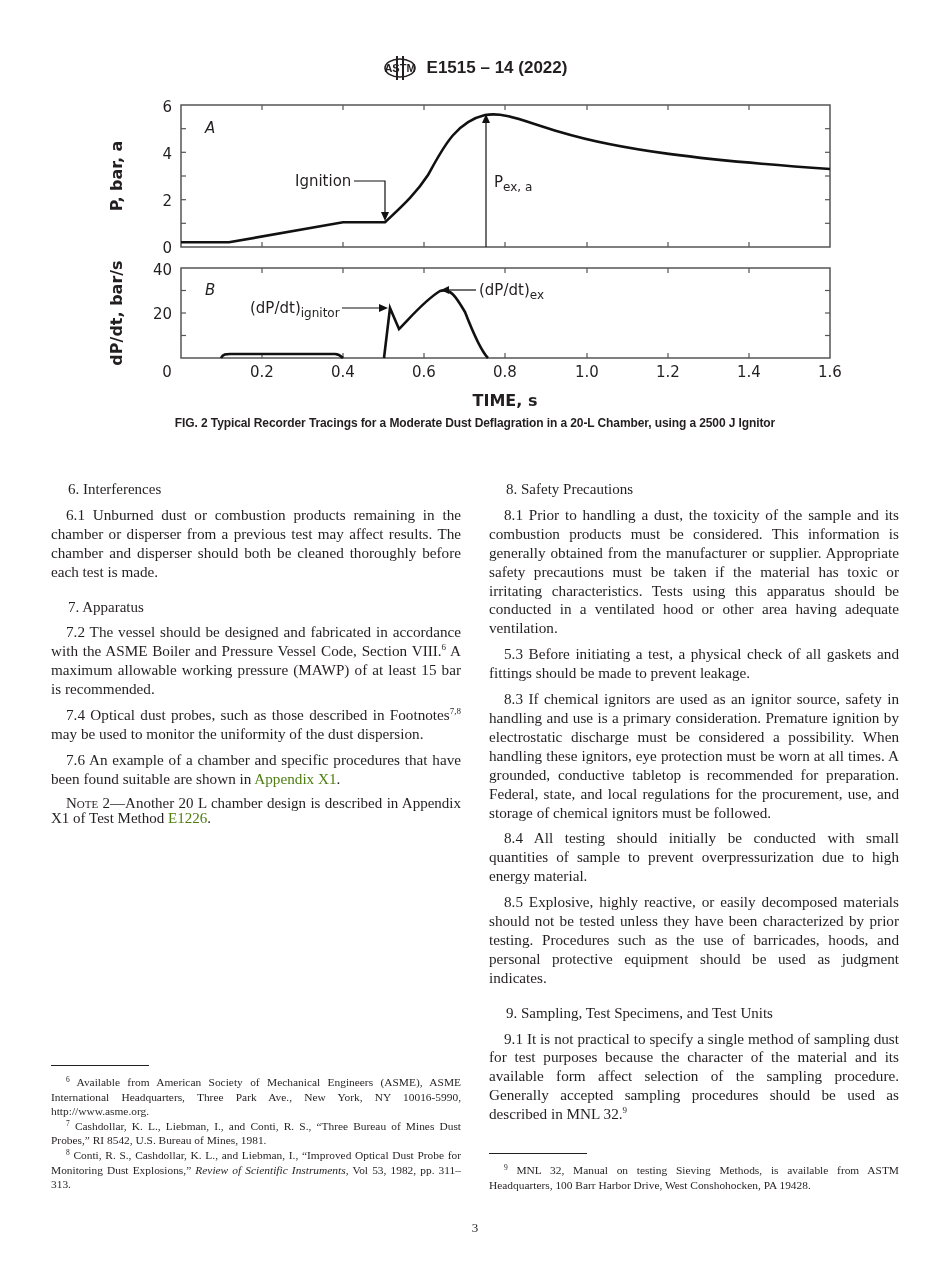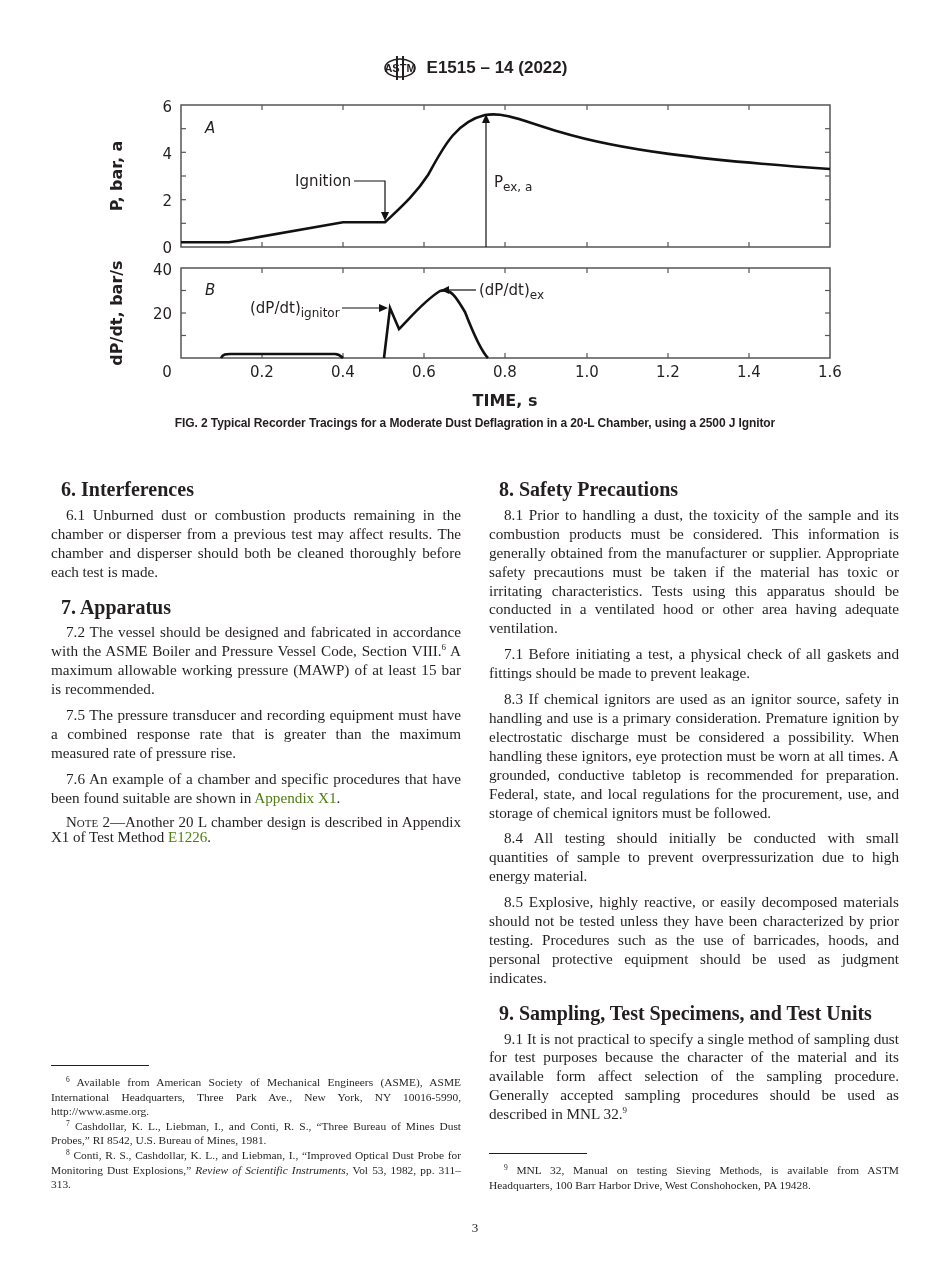--- a/index.html
+++ b/index.html
@@ -6,21 +6,21 @@
   body { width: 950px; height: 1272px; position: relative; overflow: hidden; color: #231f20; }
   .header { position: absolute; top: 55px; left: 0; width: 950px; text-align: center; }
   .header .logo { display: inline-block; vertical-align: middle; width: 34px; height: 26px; margin-right: 6px; }
   .header .title { display: inline-block; vertical-align: middle; font-family: "Liberation Sans", sans-serif; font-weight: bold; font-size: 17px; }
   .figure { position: absolute; left: 0; top: 90px; width: 950px; height: 330px; }
   .figure svg { position: absolute; left: 0; top: 0; }
   .caption { position: absolute; top: 416px; left: 0; width: 950px; text-align: center; font-family: "Liberation Sans", sans-serif; font-weight: bold; font-size: 12px; letter-spacing: -0.1px; }
   .col { position: absolute; width: 410px; font-family: "Liberation Serif", serif; font-size: 15.2px; line-height: 18.9px; text-align: justify; }
   .col.left { left: 51px; top: 480px; }
   .col.right { left: 489px; top: 480px; }
-  .col h2 { font-size: 20px; font-weight: bold; margin: 0 0 7px 10px; line-height: 18.9px; }
+  .col h2 { font-size: 15px; font-weight: normal; margin: 0 0 7px 17px; line-height: 18.9px; }
   .col p { margin: 0 0 7px 0; text-indent: 15px; }
   .col h2.sp { margin-top: 16px; }
   .note { font-size: 15px; line-height: 15.5px; margin: 10px 0 0 0; text-indent: 0; }
   .note .sc { font-variant: small-caps; }
   a.link { color: #4d7c0f; text-decoration: none; }
   sup { font-size: 9px; line-height: 0; vertical-align: 6px; }
   .fnrule { position: absolute; height: 1px; background: #231f20; width: 98px; }
   .footnotes { position: absolute; font-family: "Liberation Serif", serif; font-size: 11.4px; line-height: 14.6px; text-align: justify; width: 410px; }
   .footnotes p { margin: 0; text-indent: 15px; }
   .footnotes sup { font-size: 7.5px; vertical-align: 4px; }
@@ -150,29 +150,29 @@
   </svg>
 </div>
 
 <div class="caption">FIG. 2 Typical Recorder Tracings for a Moderate Dust Deflagration in a 20-L Chamber, using a 2500 J Ignitor</div>
 
 <div class="col left">
   <h2>6. Interferences</h2>
   <p>6.1 Unburned dust or combustion products remaining in the chamber or disperser from a previous test may affect results. The chamber and disperser should both be cleaned thoroughly before each test is made.</p>
   <h2 class="sp">7. Apparatus</h2>
   <p><span>7.2 The vessel should be designed and fabricated in accordance with the ASME Boiler and Pressure Vessel Code, Section VIII.</span><sup>6</sup><span> A maximum allowable working pressure (MAWP) of at least 15 bar is recommended.</span></p>
-  <p>7.5 The pressure transducer and recording equipment must have a combined response rate that is greater than the maximum measured rate of pressure rise.</p>
+  <p><span>7.4 Optical dust probes, such as those described in Footnotes</span><sup>7,8</sup><span> may be used to monitor the uniformity of the dust dispersion.</span></p>
   <p><span>7.6 An example of a chamber and specific procedures that have been found suitable are shown in </span><a class="link">Appendix X1</a><span>.</span></p>
   <p class="note"><span class="sc">Note 2</span><span>—Another 20 L chamber design is described in Appendix X1 of Test Method </span><a class="link">E1226</a><span>.</span></p>
 </div>
 
 <div class="col right">
   <h2>8. Safety Precautions</h2>
   <p>8.1 Prior to handling a dust, the toxicity of the sample and its combustion products must be considered. This information is generally obtained from the manufacturer or supplier. Appropriate safety precautions must be taken if the material has toxic or irritating characteristics. Tests using this apparatus should be conducted in a ventilated hood or other area having adequate ventilation.</p>
-  <p>7.1 Before initiating a test, a physical check of all gaskets and fittings should be made to prevent leakage.</p>
+  <p>5.3 Before initiating a test, a physical check of all gaskets and fittings should be made to prevent leakage.</p>
   <p>8.3 If chemical ignitors are used as an ignitor source, safety in handling and use is a primary consideration. Premature ignition by electrostatic discharge must be considered a possibility. When handling these ignitors, eye protection must be worn at all times. A grounded, conductive tabletop is recommended for preparation. Federal, state, and local regulations for the procurement, use, and storage of chemical ignitors must be followed.</p>
   <p>8.4 All testing should initially be conducted with small quantities of sample to prevent overpressurization due to high energy material.</p>
   <p>8.5 Explosive, highly reactive, or easily decomposed materials should not be tested unless they have been characterized by prior testing. Procedures such as the use of barricades, hoods, and personal protective equipment should be used as judgment indicates.</p>
   <h2 class="sp">9. Sampling, Test Specimens, and Test Units</h2>
   <p><span>9.1 It is not practical to specify a single method of sampling dust for test purposes because the character of the material and its available form affect selection of the sampling procedure. Generally accepted sampling procedures should be used as described in MNL 32.</span><sup>9</sup></p>
 </div>
 
 <div class="fnrule" style="left:51px; top:1065px;"></div>
 <div class="footnotes" style="left:51px; top:1075px;">
   <p><sup>6</sup><span> Available from American Society of Mechanical Engineers (ASME), ASME International Headquarters, Three Park Ave., New York, NY 10016-5990, http://www.asme.org.</span></p>

